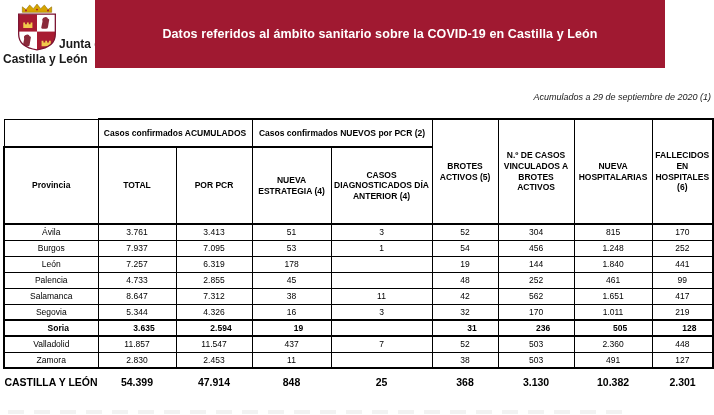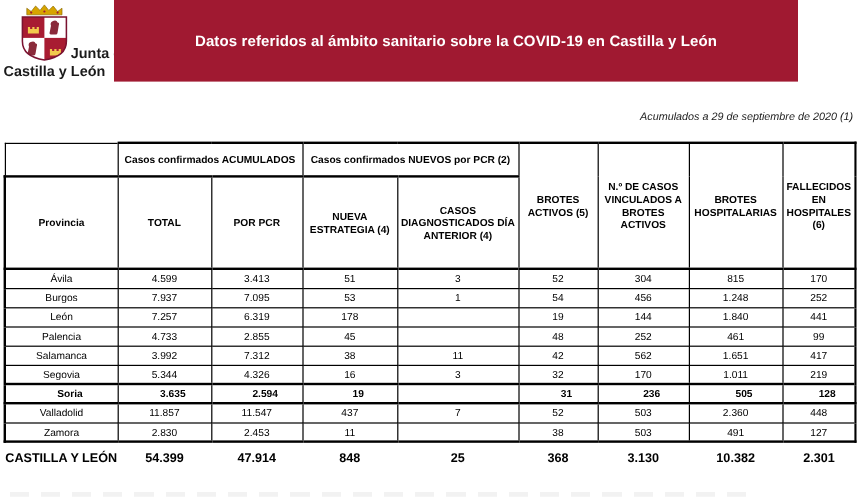--- a/index.html
+++ b/index.html
@@ -116,34 +116,34 @@
         <col style="width:61px">
     </colgroup>
 
     <tbody>
         <tr class="group-row">
       <td class="spacer"></td>
       <td class="ghead bt2" colspan="2">Casos confirmados ACUMULADOS</td>
       <td class="ghead bt2" colspan="2">Casos confirmados NUEVOS por PCR (2)</td>
       <td class="chead bt2 bb2" rowspan="2">BROTES ACTIVOS (5)</td>
       <td class="chead bt2 bb2" rowspan="2">N.º DE CASOS VINCULADOS A BROTES ACTIVOS</td>
-      <td class="chead bt2 bb2" rowspan="2">BROTES HOSPITALARIAS</td>
+      <td class="chead bt2 bb2" rowspan="2">NUEVA HOSPITALARIAS</td>
       <td class="chead bt2 bb2 br2" rowspan="2">FALLECIDOS EN HOSPITALES (6)</td>
     </tr>
     <tr class="header-row">
       <td class="chead bl2 bt2 bb2">Provincia</td>
       <td class="chead bt2 bb2">TOTAL</td>
       <td class="chead bt2 bb2">POR PCR</td>
       <td class="chead bt2 bb2">NUEVA ESTRATEGIA (4)</td>
       <td class="chead bt2 bb2">CASOS DIAGNOSTICADOS DÍA ANTERIOR (4)</td>
     </tr>
 
     <tr class="data-row">
       <td class="province bl2">Ávila</td>
-      <td>4.599</td>
+      <td>3.761</td>
       <td>3.413</td>
       <td>51</td>
       <td>3</td>
       <td>52</td>
       <td>304</td>
       <td>815</td>
       <td class="br2">170</td>
     </tr>
     <tr class="data-row">
       <td class="province bl2">Burgos</td>
@@ -173,21 +173,21 @@
       <td>2.855</td>
       <td>45</td>
       <td></td>
       <td>48</td>
       <td>252</td>
       <td>461</td>
       <td class="br2">99</td>
     </tr>
     <tr class="data-row">
       <td class="province bl2">Salamanca</td>
-      <td>3.992</td>
+      <td>8.647</td>
       <td>7.312</td>
       <td>38</td>
       <td>11</td>
       <td>42</td>
       <td>562</td>
       <td>1.651</td>
       <td class="br2">417</td>
     </tr>
     <tr class="data-row">
       <td class="province bl2">Segovia</td>

